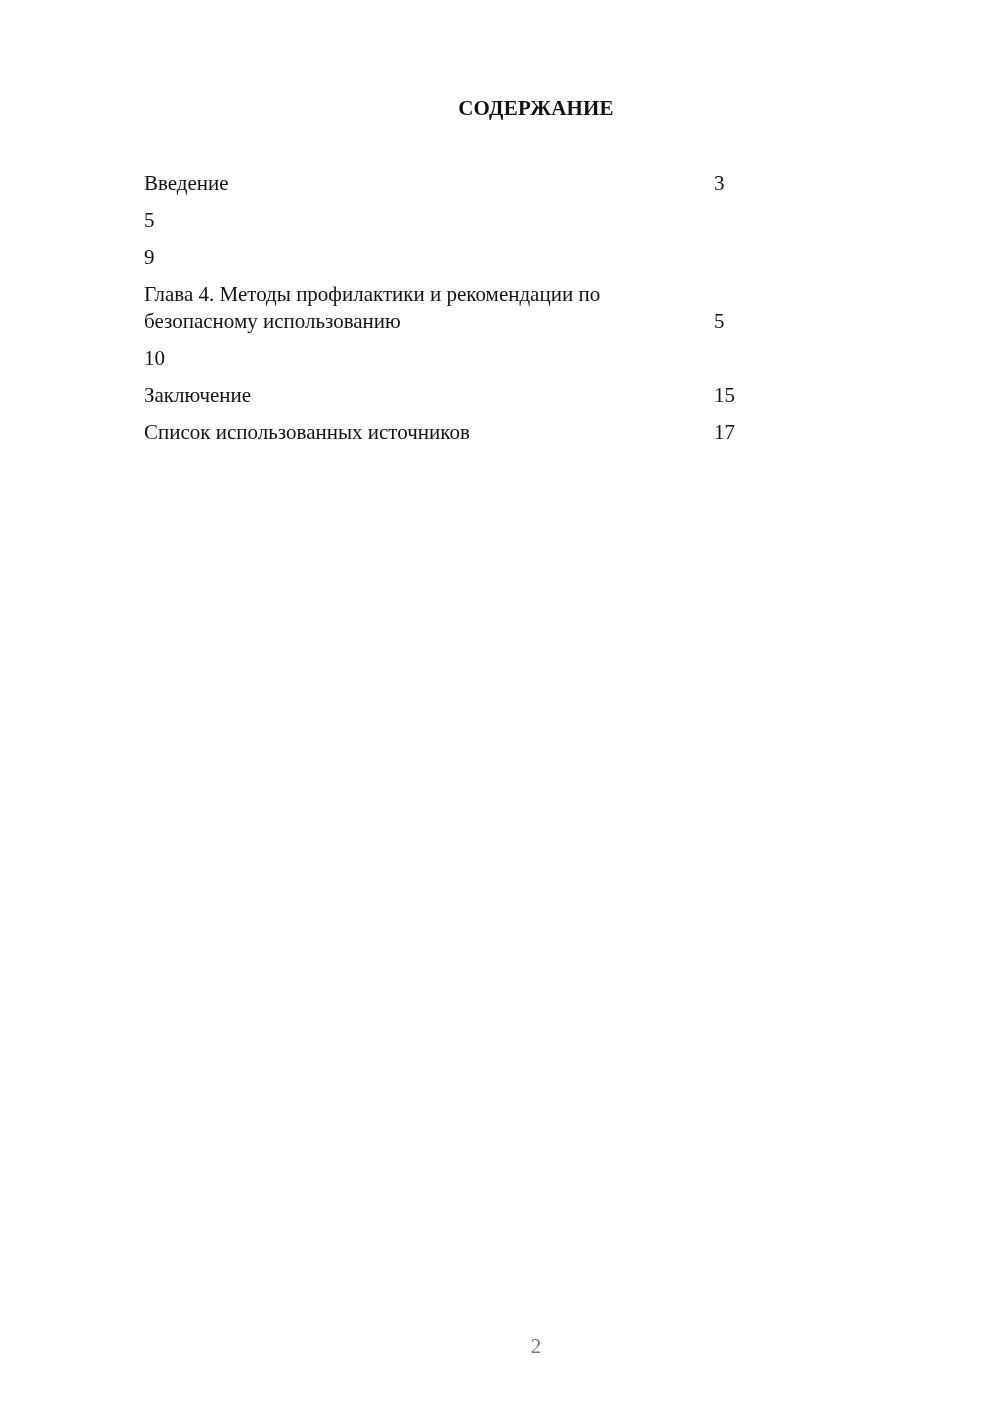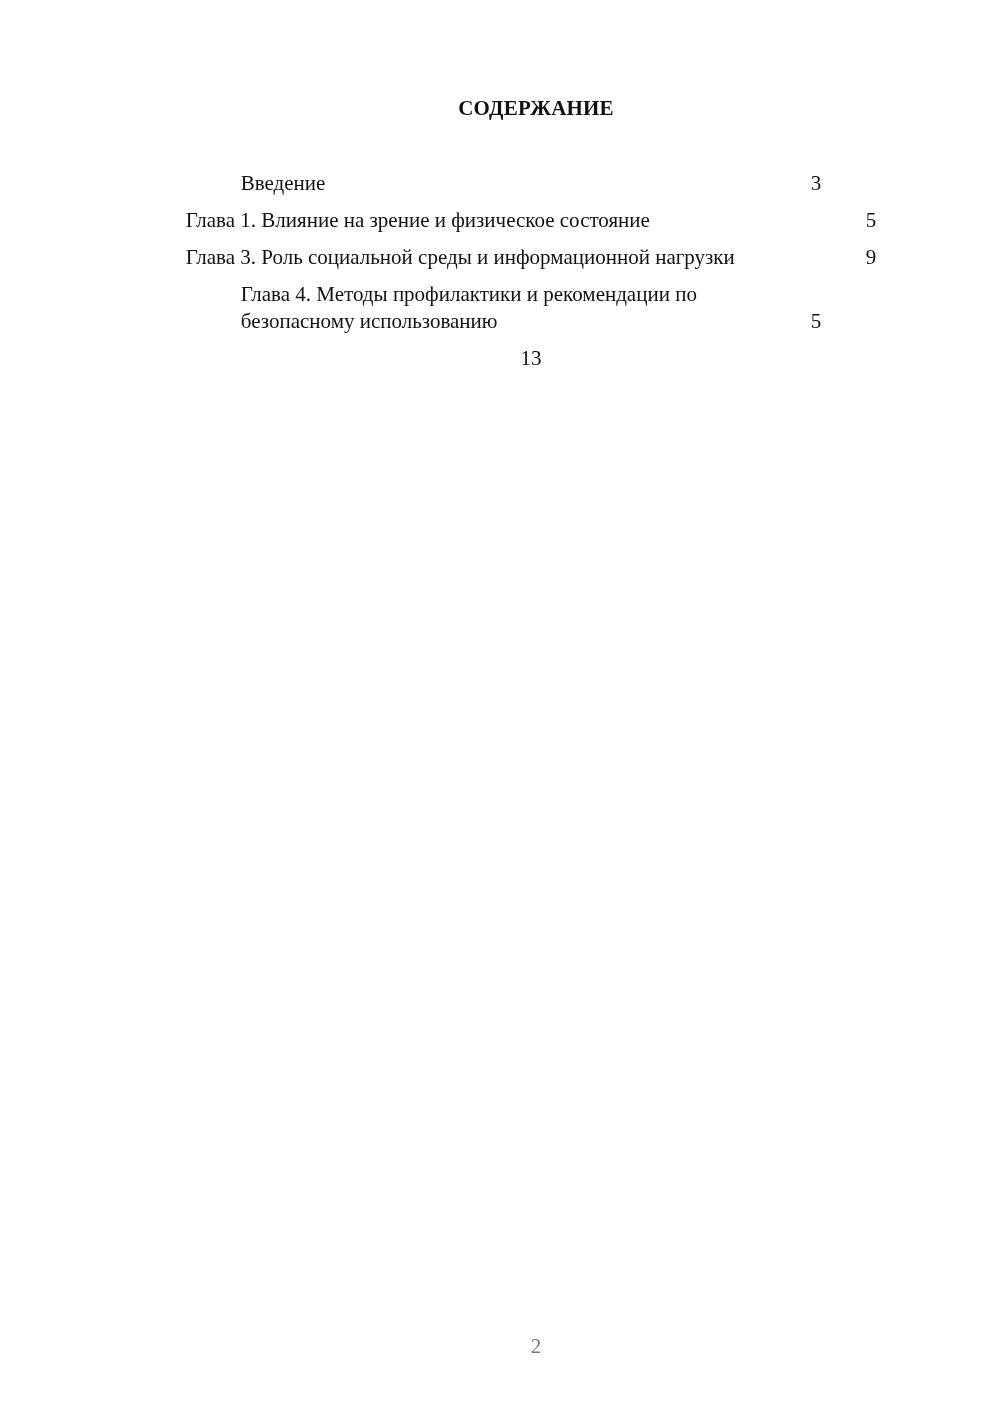--- a/index.html
+++ b/index.html
@@ -34,21 +34,21 @@
     }
     .toc {
       position: absolute;
       left: 144px;
       top: 170px;
       width: 774px;
     }
     .toc-entry {
       display: flex;
       align-items: flex-end;
-      justify-content: center;
+      justify-content: flex-start;
       font-size: 21px;
       line-height: 27px;
       margin-bottom: 10px;
     }
     .toc-label {
       flex: 0 1 570px;
       max-width: 570px;
     }
     .toc-entry.wide .toc-label {
       max-width: 680px;
@@ -73,30 +73,36 @@
 
 <div class="page">
   <div class="title">СОДЕРЖАНИЕ</div>
 
   <div class="toc">
     <div class="toc-entry">
       <span class="toc-label">Введение</span>
       <span class="toc-page">3</span>
     </div>
     <div class="toc-entry wide">
-      <span class="toc-label">Глава 1. Влияние на зрение и физическое состояние</span>
       <span class="toc-page">5</span>
     </div>
     <div class="toc-entry wide">
-      <span class="toc-label">Глава 3. Роль социальной среды и информационной нагрузки</span>
       <span class="toc-page">9</span>
     </div>
     <div class="toc-entry">
       <span class="toc-label">Глава 4. Методы профилактики и рекомендации по безопасному использованию</span>
       <span class="toc-page">5</span>
     </div>
     <div class="toc-entry">
-      <span class="toc-page">13</span>
+      <span class="toc-page">10</span>
+    </div>
+    <div class="toc-entry">
+      <span class="toc-label">Заключение</span>
+      <span class="toc-page">15</span>
+    </div>
+    <div class="toc-entry">
+      <span class="toc-label">Список использованных источников</span>
+      <span class="toc-page">17</span>
     </div>
   </div>
 
   <div class="page-number">2</div>
 </div>
 
 </body></html>

